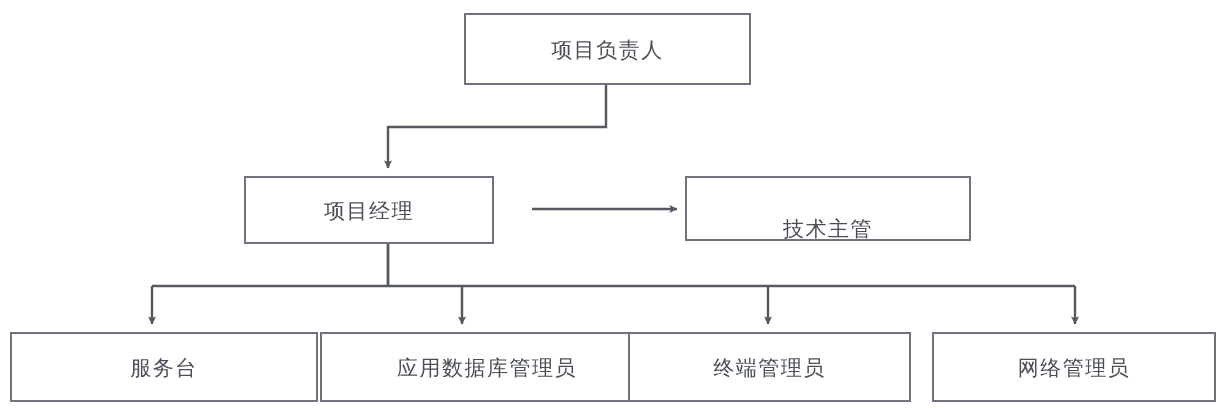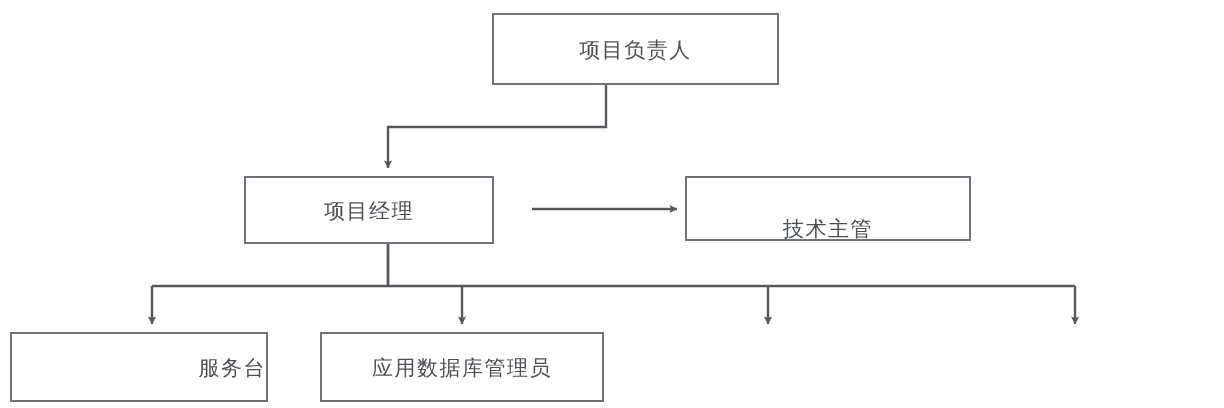--- a/index.html
+++ b/index.html
@@ -34,35 +34,35 @@
   }
   .node-label {
     font-size: 21px;
     color: #4a4f57;
     letter-spacing: 1.5px;
     white-space: nowrap;
     line-height: 1;
   }
   
   #node-project-owner {
-    left: 464px; top: 13px; width: 287px; height: 72px; margin-left: 28px;
+    left: 464px; top: 13px; width: 287px; height: 72px;
   }
   
   #node-project-manager {
     left: 244px; top: 176px; width: 250px; height: 68px;
   }
   #node-tech-supervisor {
     left: 685px; top: 176px; width: 286px; height: 65px; align-items: flex-end;
   }
   
   #node-service-desk {
-    left: 10px; top: 332px; width: 258px; height: 70px; justify-content: flex-end;
+    left: 10px; top: 332px; width: 308px; height: 70px;
   }
   #node-app-dba {
-    left: 320px; top: 332px; width: 284px; height: 70px;
+    left: 320px; top: 332px; width: 334px; height: 70px;
   }
   #node-terminal-admin {
     left: 628px; top: 332px; width: 283px; height: 70px;
   }
   #node-network-admin {
     left: 932px; top: 332px; width: 284px; height: 70px;
   }
 </style>
 </head>
 <body>
@@ -103,15 +103,21 @@
   </div>
 
   <div class="node-box" id="node-service-desk">
     <span class="node-label">服务台</span>
   </div>
 
   <div class="node-box" id="node-app-dba">
     <span class="node-label">应用数据库管理员</span>
   </div>
 
+  <div class="node-box" id="node-terminal-admin">
+    <span class="node-label">终端管理员</span>
+  </div>
 
+  <div class="node-box" id="node-network-admin">
+    <span class="node-label">网络管理员</span>
+  </div>
 
 </div>
 
 </body></html>

